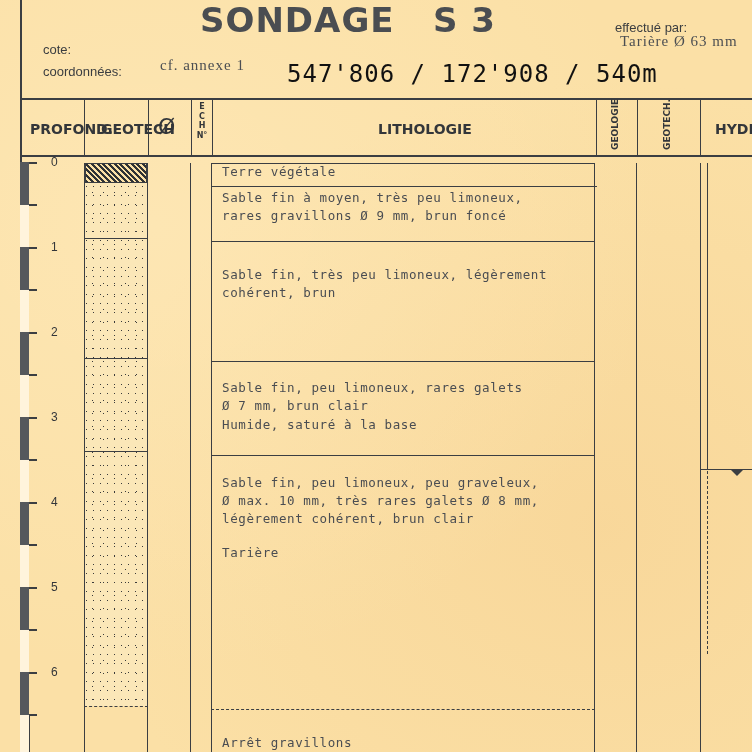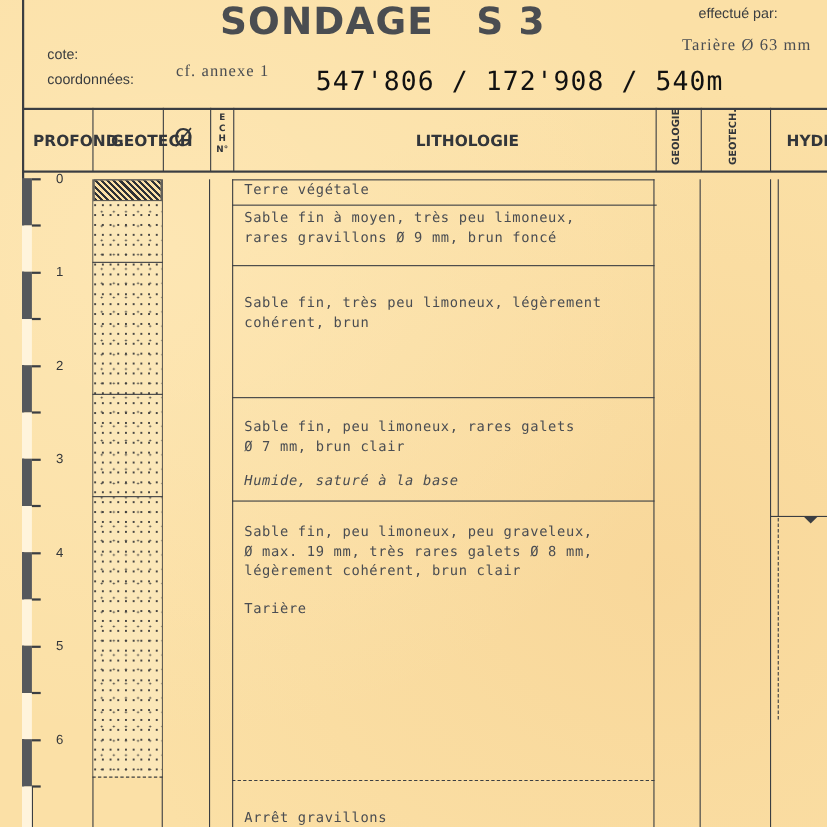--- a/index.html
+++ b/index.html
@@ -45,21 +45,21 @@
 </style>
 </head>
 <body>
 
 <div class="line" style="left:20px;top:0;width:2px;height:752px;"></div>
 <div class="abs title">SONDAGE   S 3</div>
 <div class="abs lbl" style="left:43px;top:42px;">cote:</div>
 <div class="abs lbl" style="left:43px;top:64px;">coordonnées:</div>
 <div class="abs typed-serif" style="left:160px;top:57px;">cf. annexe 1</div>
 <div class="abs coords" style="left:287px;top:60px;">547'806 / 172'908 / 540m</div>
-<div class="abs lbl" style="left:615px;top:4px;margin-left:20px;">effectué par:</div>
+<div class="abs lbl" style="left:615px;top:20px;">effectué par:</div>
 <div class="abs typed-serif" style="left:620px;top:33px;white-space:nowrap;">Tarière Ø 63 mm</div>
 
 <div class="line" style="left:20px;top:98px;width:732px;height:2px;"></div>
 <div class="line" style="left:20px;top:155px;width:732px;height:2px;"></div>
 <div class="line" style="left:84px;top:98px;width:1px;height:58px;"></div>
 <div class="line" style="left:148px;top:98px;width:1px;height:58px;"></div>
 <div class="line" style="left:191px;top:98px;width:1px;height:58px;"></div>
 <div class="line" style="left:212px;top:98px;width:1px;height:58px;"></div>
 <div class="line" style="left:596px;top:98px;width:1px;height:58px;"></div>
 <div class="line" style="left:637px;top:98px;width:1px;height:58px;"></div>
@@ -141,18 +141,18 @@
 <div class="line" style="left:211px;top:455px;width:384px;height:1px;"></div>
 <div class="abs" style="left:211px;top:709px;width:384px;border-top:1px dashed #3b3e42;"></div>
 
 <div class="abs typed" style="left:222px;top:163px;">Terre végétale</div>
 <div class="abs typed" style="left:222px;top:189px;">Sable fin à moyen, très peu limoneux,
 rares gravillons Ø 9 mm, brun foncé</div>
 <div class="abs typed" style="left:222px;top:266px;">Sable fin, très peu limoneux, légèrement
 cohérent, brun</div>
 <div class="abs typed" style="left:222px;top:379px;">Sable fin, peu limoneux, rares galets
 Ø 7 mm, brun clair</div>
-<div class="abs typed" style="left:222px;top:428px;font-style:italic;">Humide, saturé à la base</div>
+<div class="abs typed" style="left:222px;top:416px;">Humide, saturé à la base</div>
 <div class="abs typed" style="left:222px;top:474px;">Sable fin, peu limoneux, peu graveleux,
-Ø max. 19 mm, très rares galets Ø 8 mm,
+Ø max. 10 mm, très rares galets Ø 8 mm,
 légèrement cohérent, brun clair</div>
 <div class="abs typed" style="left:222px;top:544px;">Tarière</div>
 <div class="abs typed" style="left:222px;top:734px;">Arrêt gravillons</div>
 
 </body></html>

